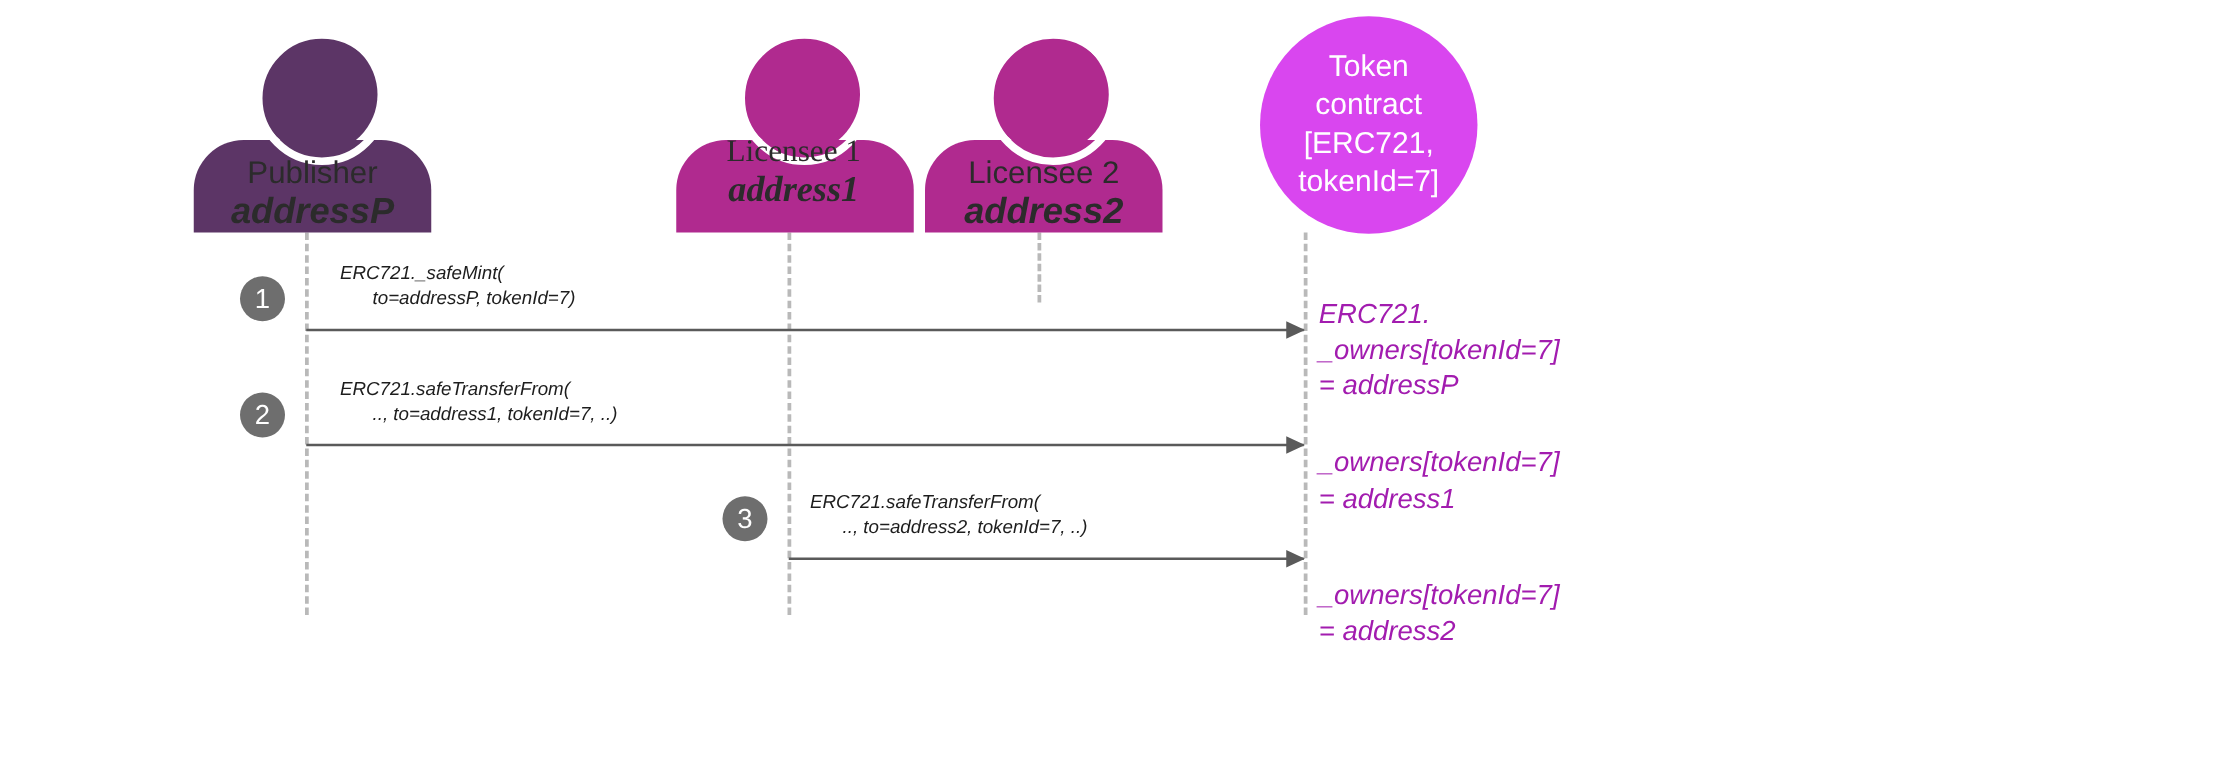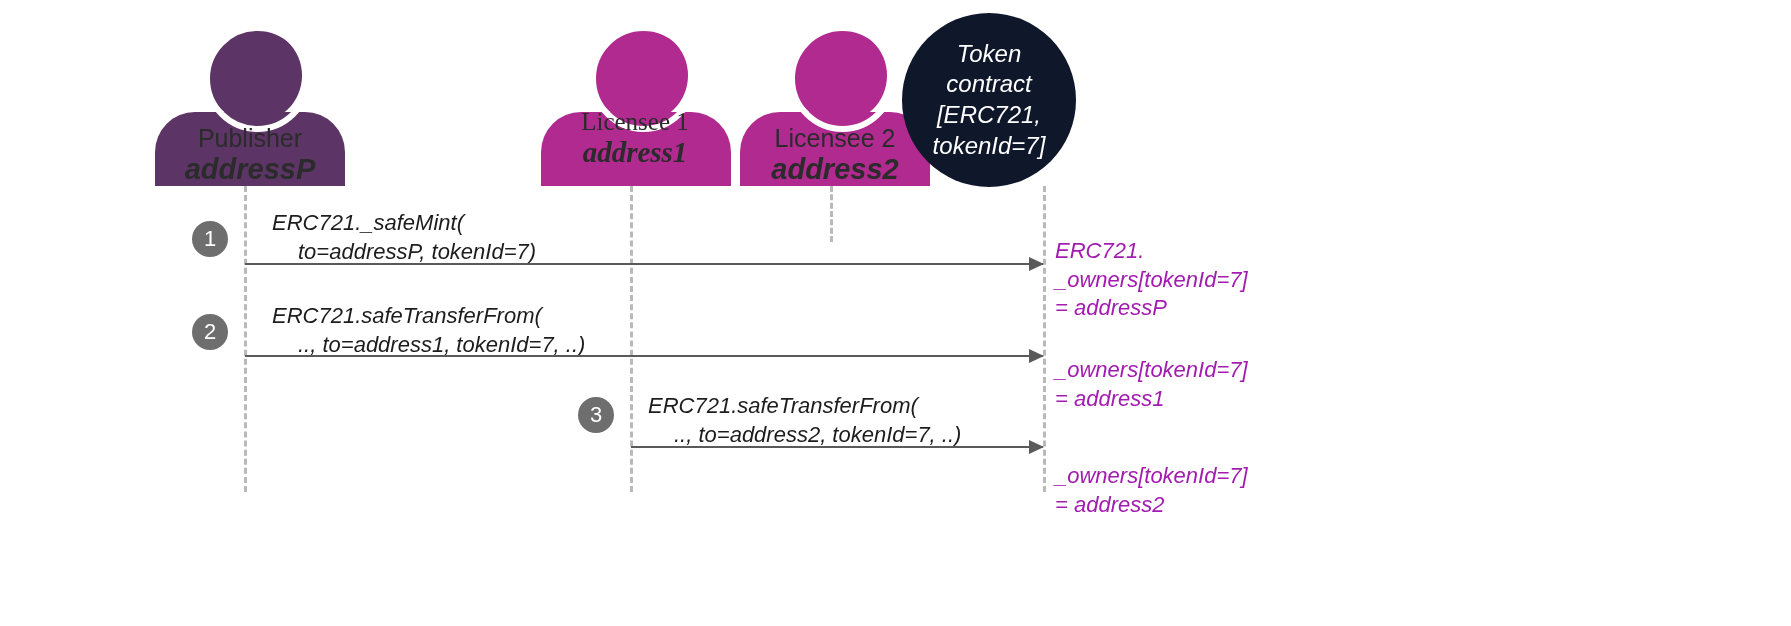--- a/index.html
+++ b/index.html
@@ -32,21 +32,21 @@
   
   .arrow{position:absolute;height:2px;background:#5a5a5a;}
   .arrow:after{content:"";position:absolute;right:-1px;top:-6px;
                width:0;height:0;border-left:15px solid #5a5a5a;
                border-top:7px solid transparent;border-bottom:7px solid transparent;}
 
   .badge{position:absolute;width:36px;height:36px;border-radius:50%;
          background:#6e6e6e;color:#ffffff;font-size:22px;
          display:flex;align-items:center;justify-content:center;}
 
-  .msg{position:absolute;font-style:italic;font-size:22px;line-height:1.3;
+  .msg{position:absolute;font-style:italic;font-size:15px;line-height:1.3;
        color:#1d1d1d;white-space:nowrap;}
   .msg .l2{display:block;padding-left:26px;}
 
   .note{position:absolute;font-style:italic;font-size:22px;line-height:1.3;
         color:#a21caf;white-space:nowrap;}
   .note span{display:block;}
 </style>
 </head>
 <body>
 
@@ -83,21 +83,21 @@
     <div class="head" style="left:52px;top:0px;width:95px;height:95px;background:#B02A8F;"></div>
     <div class="body" style="left:0px;top:84px;width:190px;height:74px;background:#B02A8F;
                 border-radius:40px 40px 0 0;"></div>
     <div class="headring" style="left:49px;top:-3px;width:95px;height:95px;"></div>
     <div style="position:absolute;left:0;top:96px;width:190px;text-align:center;z-index:3;">
       <div class="nm">Licensee 2</div>
       <div class="addr">address2</div>
     </div>
   </div>
 
-  <div class="contract" style="left:902px;top:13px;width:174px;height:174px;background:#0f172a;font-style:italic;">
+  <div class="contract" style="left:1008px;top:13px;width:174px;height:174px;background:#d946ef;">
     <div>
       <span>Token</span>
       <span>contract</span>
       <span>[ERC721,</span>
       <span>tokenId=7]</span>
     </div>
   </div>
 
   <div class="badge" style="left:192px;top:221px;">1</div>
   <div class="msg" style="left:272px;top:209px;">

